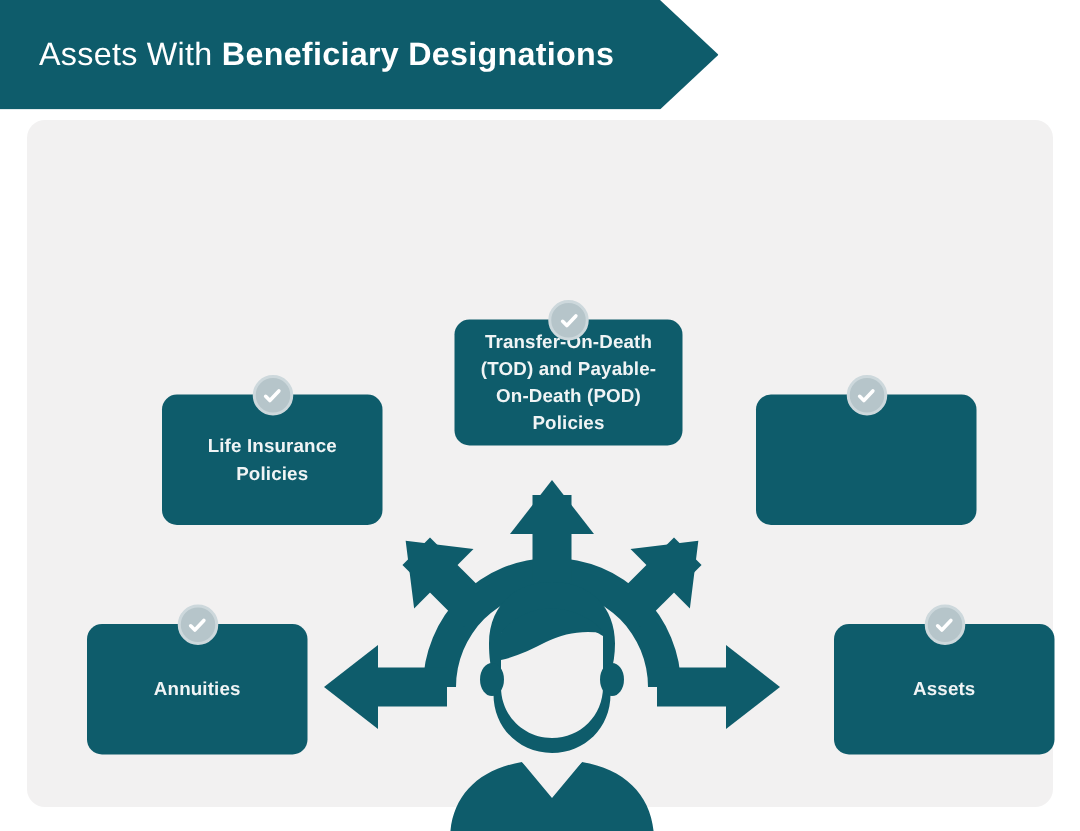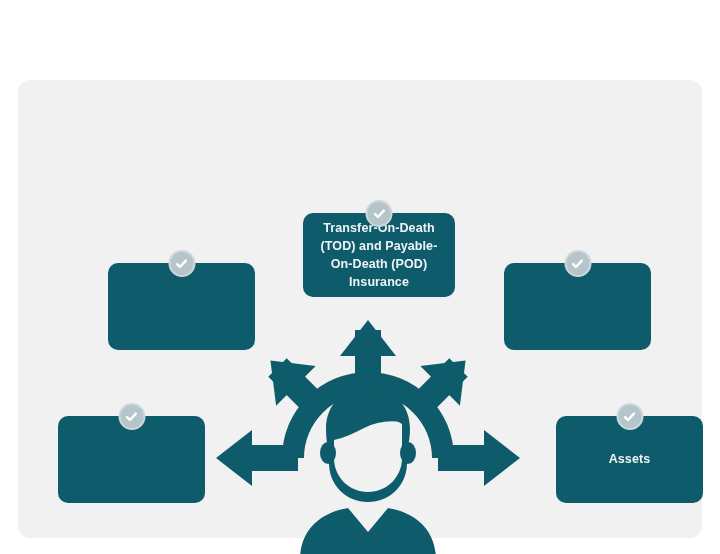--- a/index.html
+++ b/index.html
@@ -113,54 +113,61 @@
     width: 320px;
     height: 240px;
   }
   .center-graphic svg { display: block; width: 320px; height: 240px; }
 </style>
 </head>
 <body>
 
 <div id="infographic">
 
+  <div class="banner">
+    <div class="banner-title">
+      <span>Assets With </span><span class="bold">Beneficiary Designations</span>
+    </div>
+  </div>
 
   <div class="panel">
 
     <div class="node" id="node-life">
       <div class="badge">
         <svg width="14" height="14" viewBox="0 0 14 14" aria-hidden="true">
           <path d="M2.6 7.2 L5.4 10.0 L11.4 3.6" fill="none" stroke="#ffffff" stroke-width="2.4" stroke-linecap="round" stroke-linejoin="round"></path>
         </svg>
       </div>
+      <div class="node-label">Life Insurance Policies</div>
     </div>
 
     <div class="node top" id="node-tod">
       <div class="badge">
         <svg width="14" height="14" viewBox="0 0 14 14" aria-hidden="true">
           <path d="M2.6 7.2 L5.4 10.0 L11.4 3.6" fill="none" stroke="#ffffff" stroke-width="2.4" stroke-linecap="round" stroke-linejoin="round"></path>
         </svg>
       </div>
-      <div class="node-label">Transfer-On-Death (TOD) and Payable-On-Death (POD) Insurance</div>
+      <div class="node-label">Transfer-On-Death (TOD) and Payable-On-Death (POD) Policies</div>
     </div>
 
     <div class="node" id="node-retirement">
       <div class="badge">
         <svg width="14" height="14" viewBox="0 0 14 14" aria-hidden="true">
           <path d="M2.6 7.2 L5.4 10.0 L11.4 3.6" fill="none" stroke="#ffffff" stroke-width="2.4" stroke-linecap="round" stroke-linejoin="round"></path>
         </svg>
       </div>
     </div>
 
     <div class="node" id="node-annuities">
       <div class="badge">
         <svg width="14" height="14" viewBox="0 0 14 14" aria-hidden="true">
           <path d="M2.6 7.2 L5.4 10.0 L11.4 3.6" fill="none" stroke="#ffffff" stroke-width="2.4" stroke-linecap="round" stroke-linejoin="round"></path>
         </svg>
       </div>
+      <div class="node-label">Annuities</div>
     </div>
 
     <div class="node" id="node-trusts">
       <div class="badge">
         <svg width="14" height="14" viewBox="0 0 14 14" aria-hidden="true">
           <path d="M2.6 7.2 L5.4 10.0 L11.4 3.6" fill="none" stroke="#ffffff" stroke-width="2.4" stroke-linecap="round" stroke-linejoin="round"></path>
         </svg>
       </div>
       <div class="node-label">Assets</div>
     </div>

